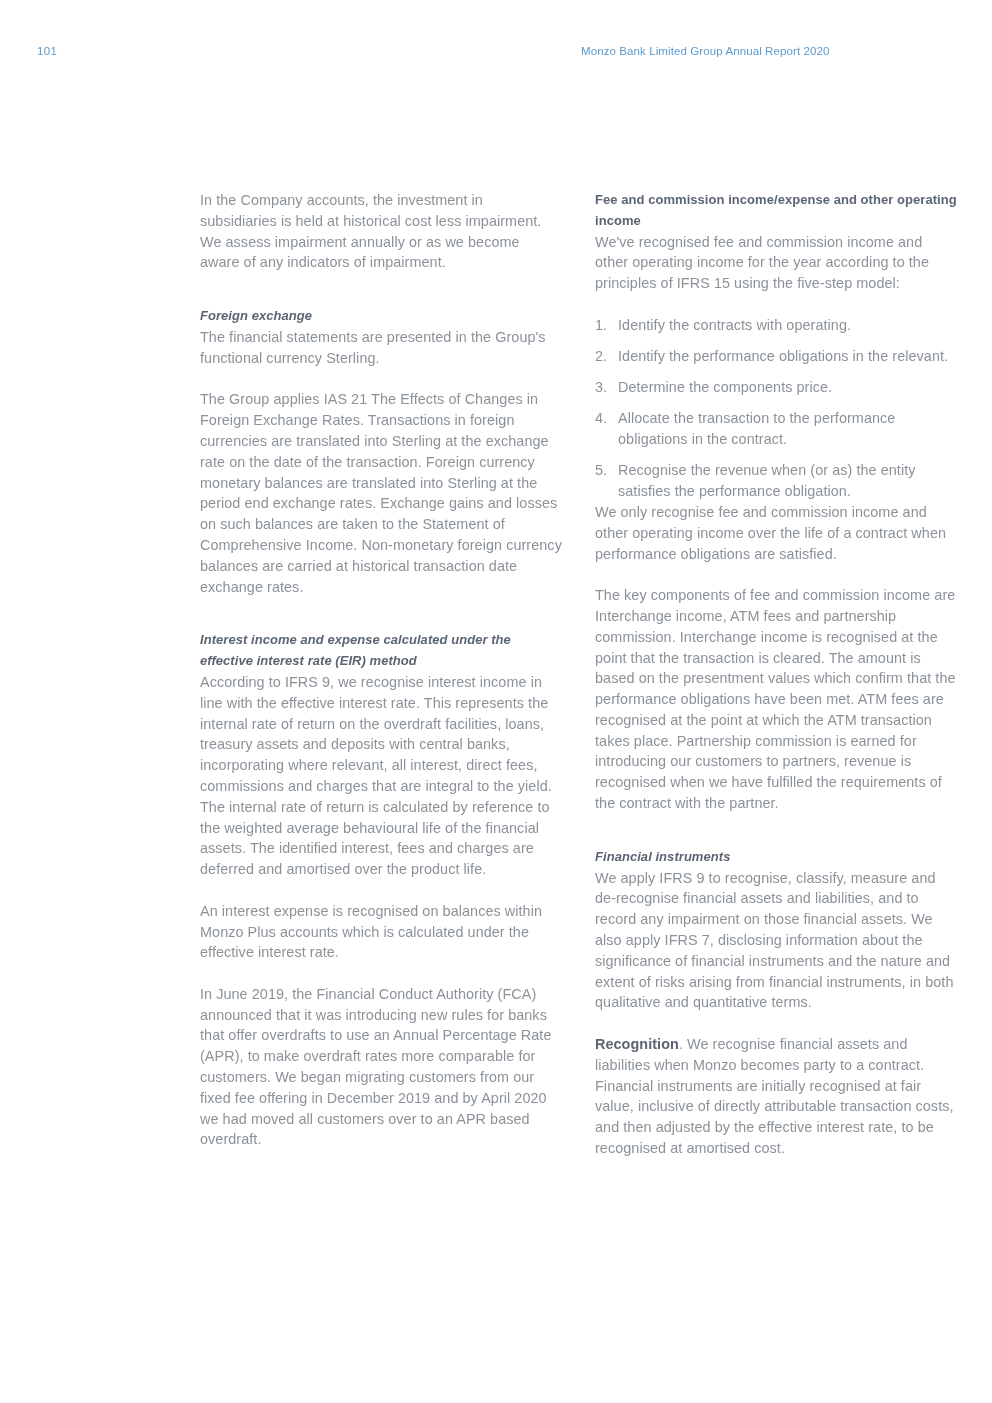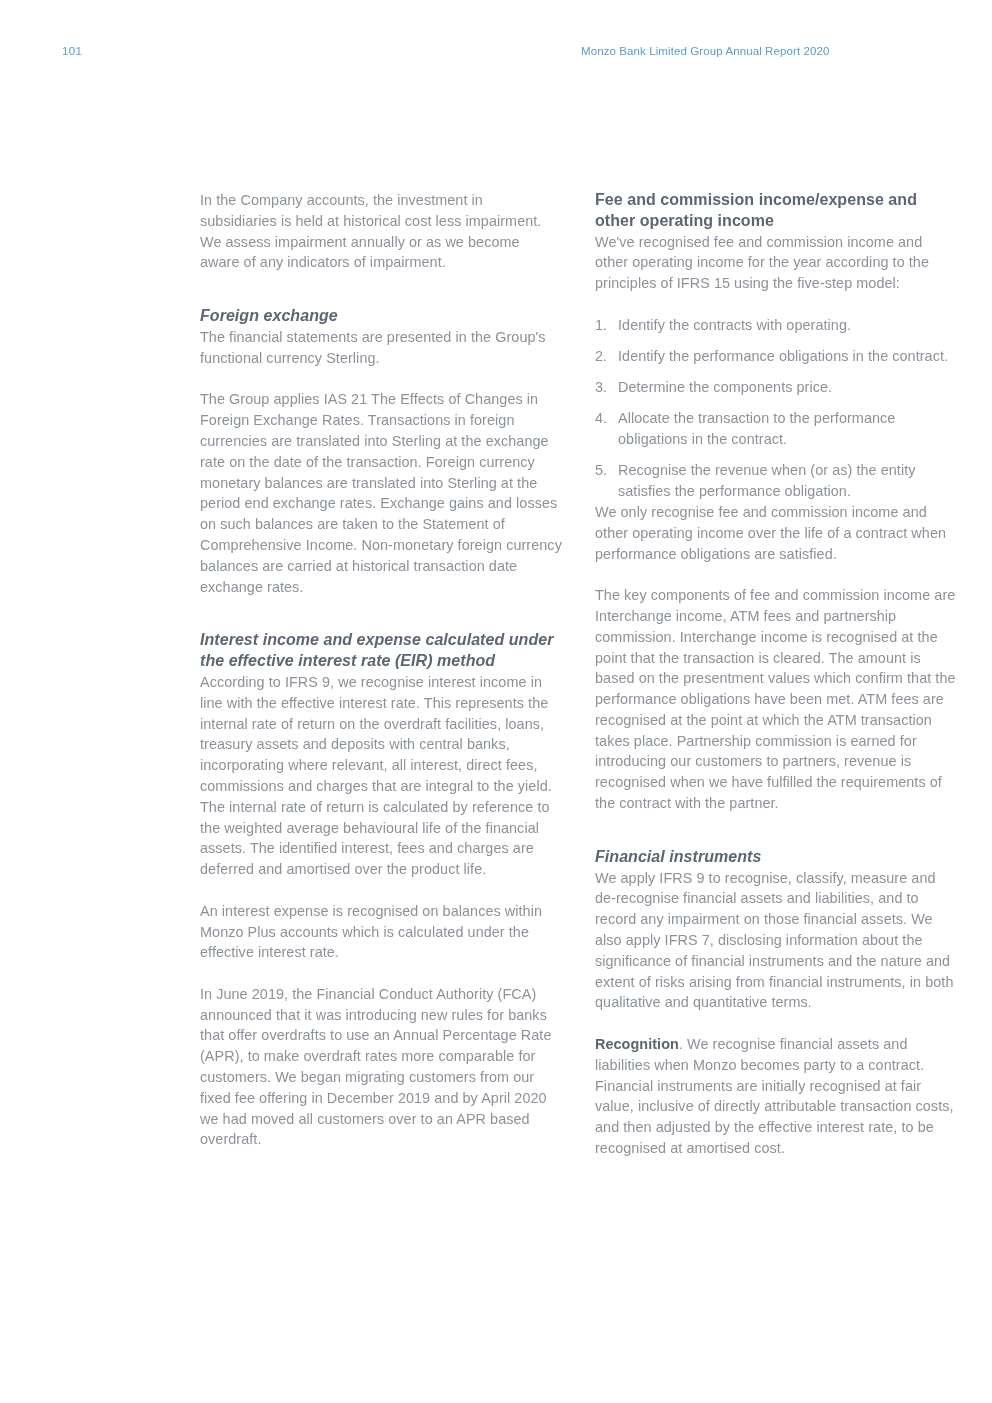--- a/index.html
+++ b/index.html
@@ -24,21 +24,21 @@
   
   .page-header {
     position: absolute;
     top: 45px;
     left: 0;
     width: 992px;
     height: 18px;
   }
   .folio {
     position: absolute;
-    left: 62px;
+    left: 37px;
     top: 0;
     font-size: 11.5px;
     letter-spacing: 0.35px;
     color: #5b9bd0;
     white-space: nowrap;
   }
   .running-title {
     position: absolute;
     left: 581px;
     top: 0;
@@ -73,21 +73,21 @@
     line-height: 20.8px;
     color: #8b9299;
     letter-spacing: 0.07px;
     margin: 0;
     text-align: left;
   }
   .body-text + .body-text {
     margin-top: 20.8px;
   }
   .sub-head {
-    font-size: 16px;
+    font-size: 13px;
     line-height: 20.8px;
     font-weight: bold;
     color: #5c6673;
     letter-spacing: 0.05px;
     margin: 0;
   }
   
   .sub-head + .body-text {
     margin-top: 0;
   }
@@ -159,21 +159,21 @@
 
     </div>
 
     <div class="col right">
 
       <p class="sub-head">Fee and commission income/expense and other operating income</p>
       <p class="body-text">We've recognised fee and commission income and other operating income for the year according to the principles of IFRS 15 using the five-step model:</p>
 
       <ul class="ol-steps" id="five-step-list">
           <li><span class="num">1.</span><span>Identify the contracts with operating.</span></li>
-          <li><span class="num">2.</span><span>Identify the performance obligations in the contract.</span></li>
+          <li><span class="num">2.</span><span>Identify the performance obligations in the relevant.</span></li>
           <li><span class="num">3.</span><span>Determine the components price.</span></li>
           <li><span class="num">4.</span><span>Allocate the transaction to the performance obligations in the contract.</span></li>
           <li><span class="num">5.</span><span>Recognise the revenue when (or as) the entity satisfies the performance obligation.</span></li>
         </ul>
 
       <p class="body-text">We only recognise fee and commission income and other operating income over the life of a contract when performance obligations are satisfied.</p>
       <p class="body-text">The key components of fee and commission income are Interchange income, ATM fees and partnership commission. Interchange income is recognised at the point that the transaction is cleared. The amount is based on the presentment values which confirm that the performance obligations have been met. ATM fees are recognised at the point at which the ATM transaction takes place. Partnership commission is earned for introducing our customers to partners, revenue is recognised when we have fulfilled the requirements of the contract with the partner.</p>
 
       <p class="sub-head">Financial instruments</p>
       <p class="body-text">We apply IFRS 9 to recognise, classify, measure and de-recognise financial assets and liabilities, and to record any impairment on those financial assets. We also apply IFRS 7, disclosing information about the significance of financial instruments and the nature and extent of risks arising from financial instruments, in both qualitative and quantitative terms.</p>

